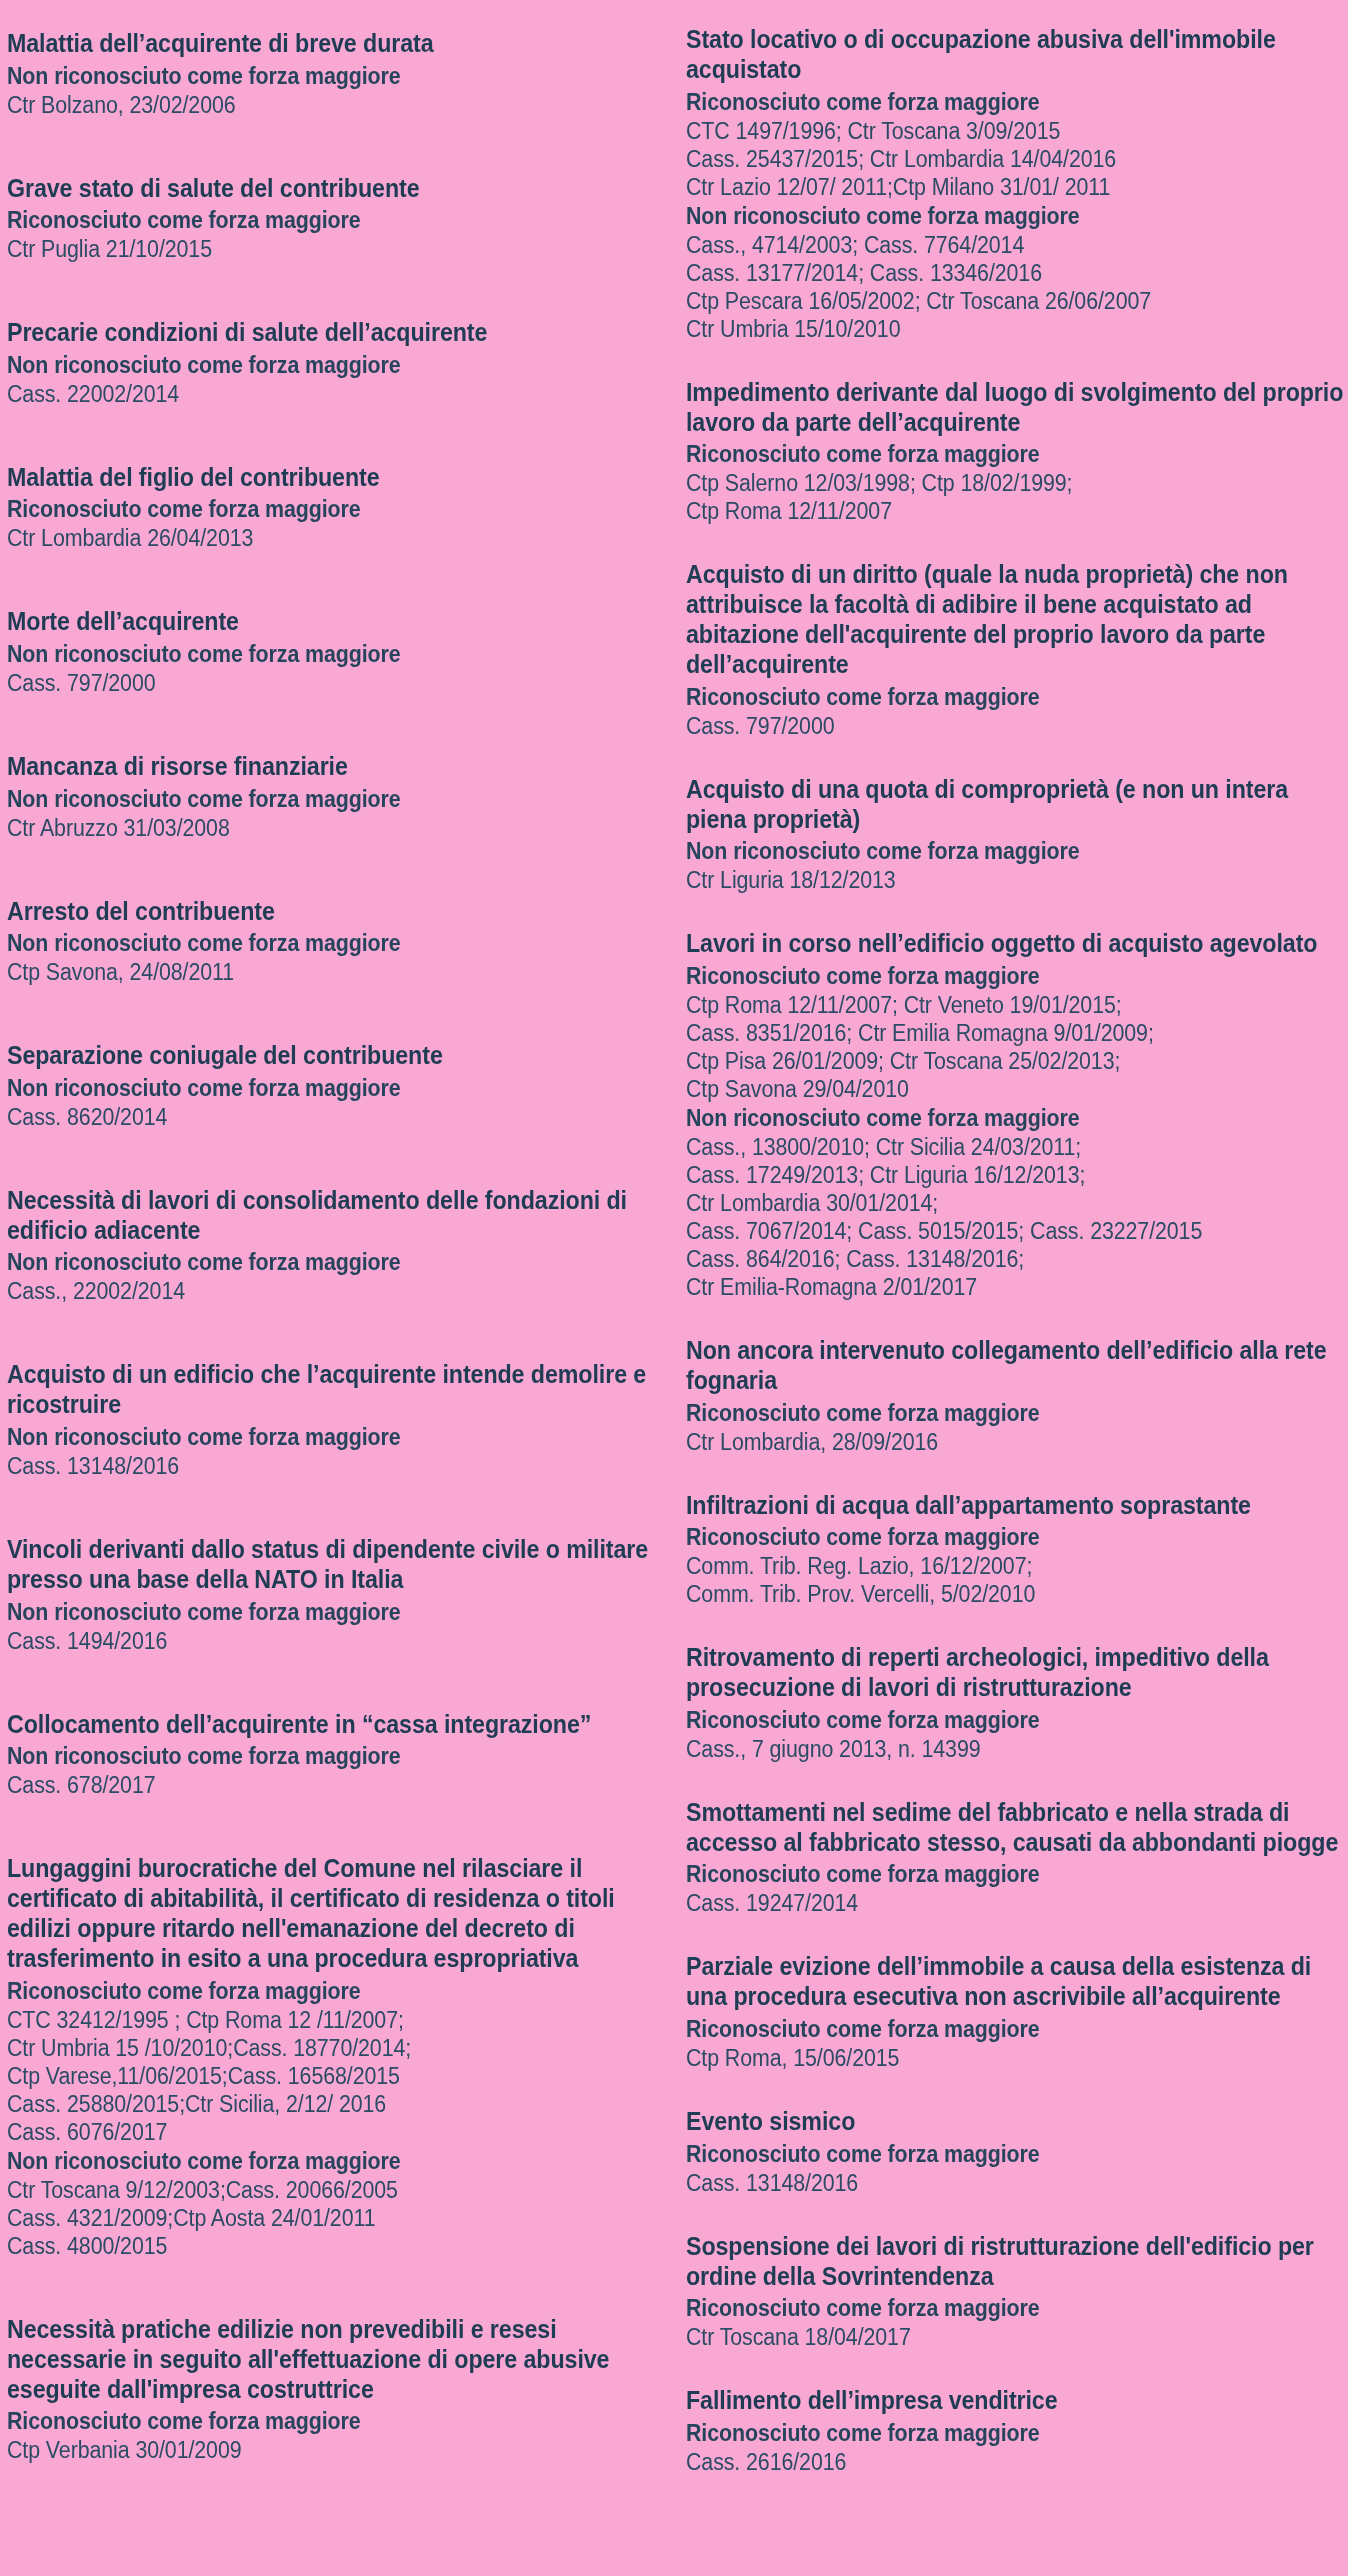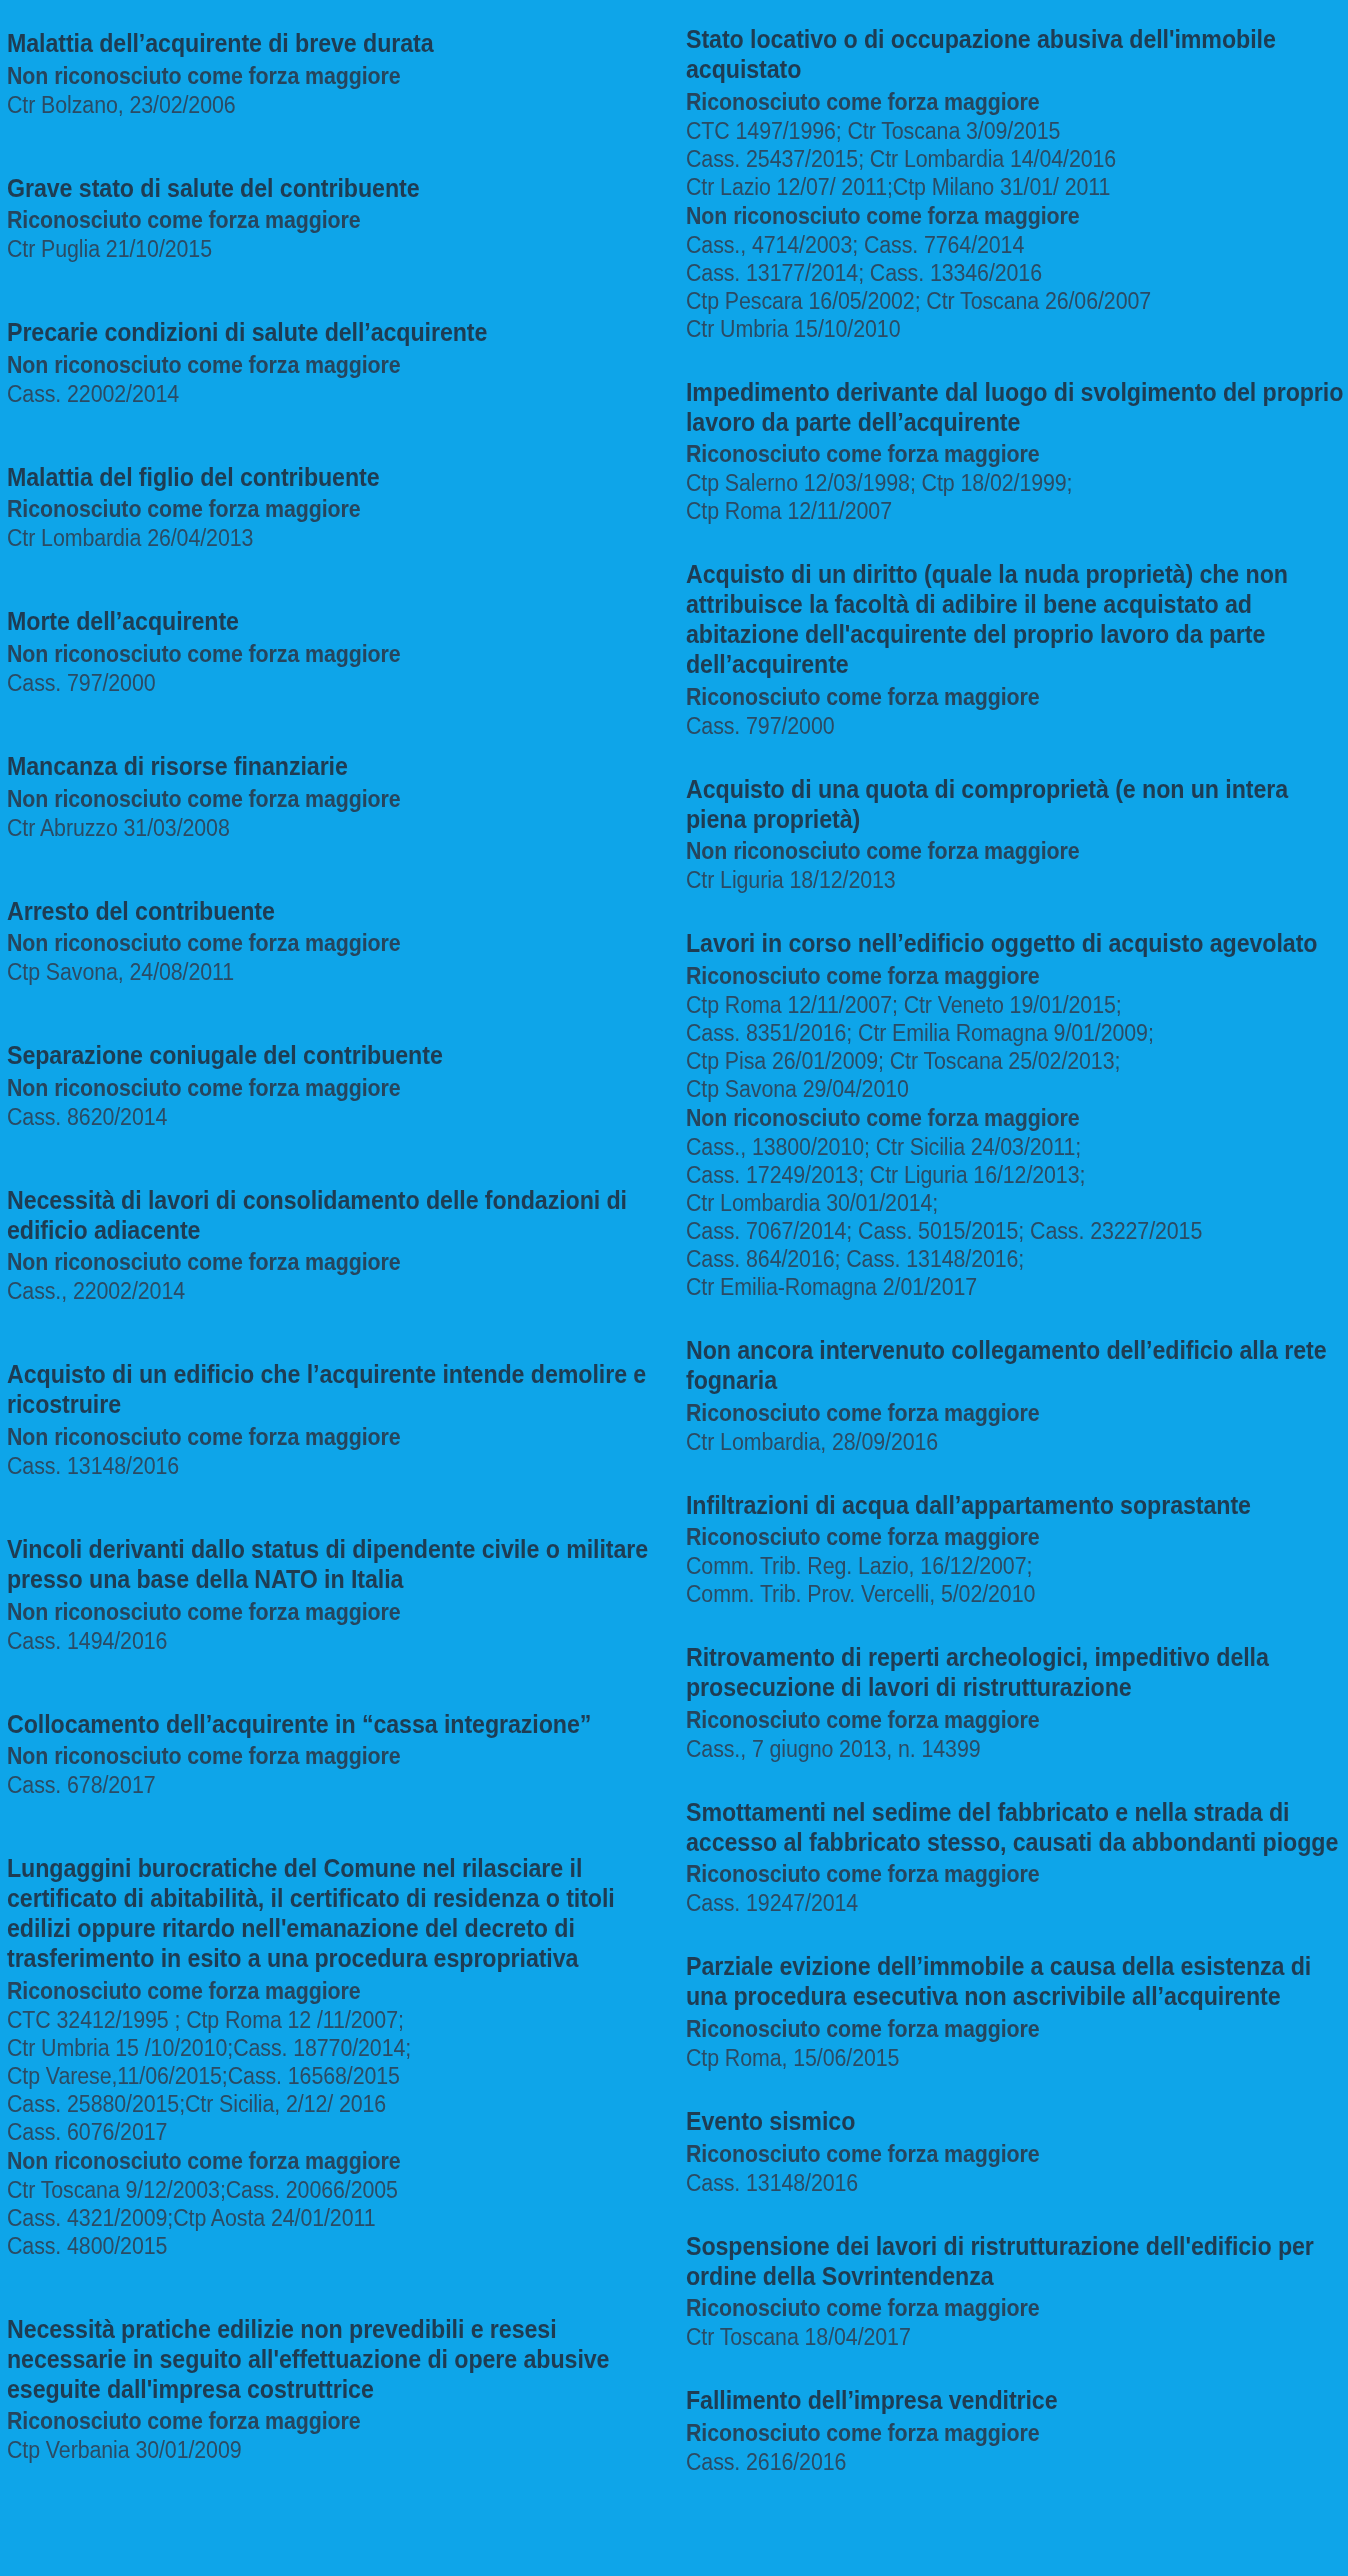--- a/index.html
+++ b/index.html
@@ -4,21 +4,21 @@
 <style>
   html, body {
     margin: 0;
     padding: 0;
     background: #f6e3d1;
   }
   #page {
     position: relative;
     width: 1349px;
     height: 2576px;
-    background: #0ea5e9;
+    background: #f9a8d4;
     overflow: hidden;
     font-family: "Liberation Sans", sans-serif;
   }
   .col {
     position: absolute;
     width: 710px;
     transform: scaleX(0.93);
     transform-origin: 0 0;
   }
   .col-left  { left: 6.6px;  top: 28px; }

